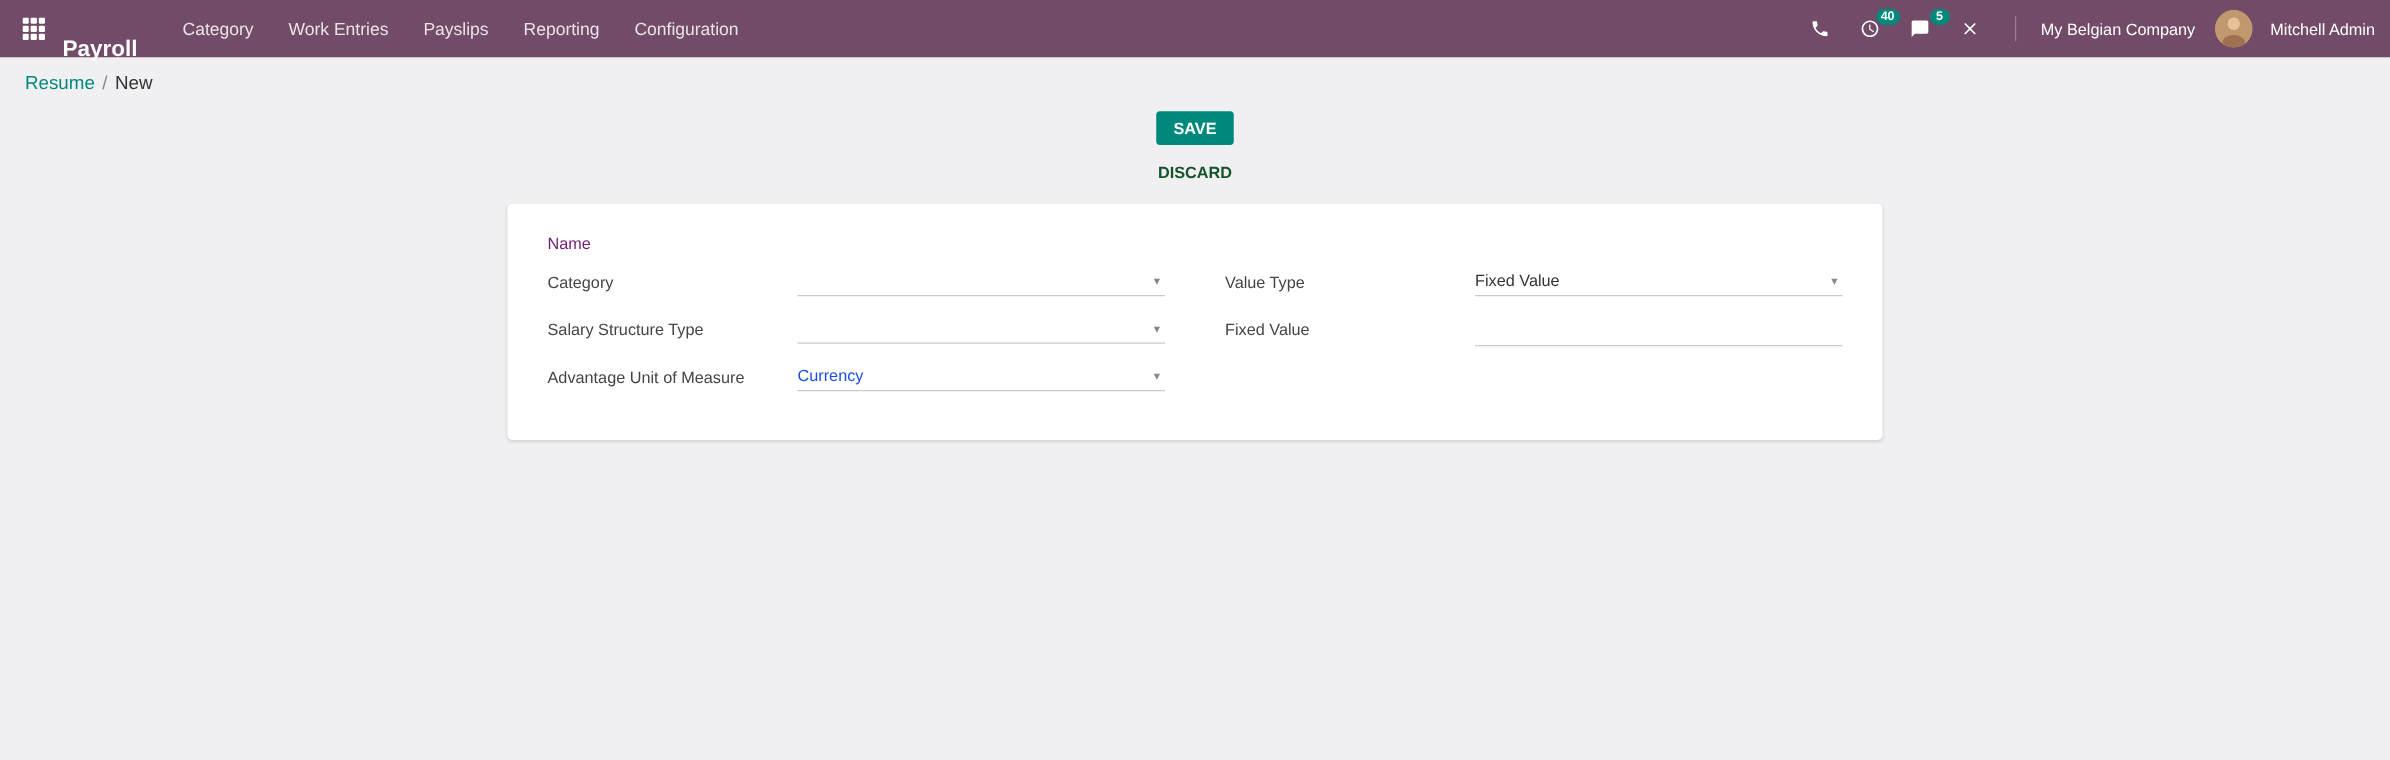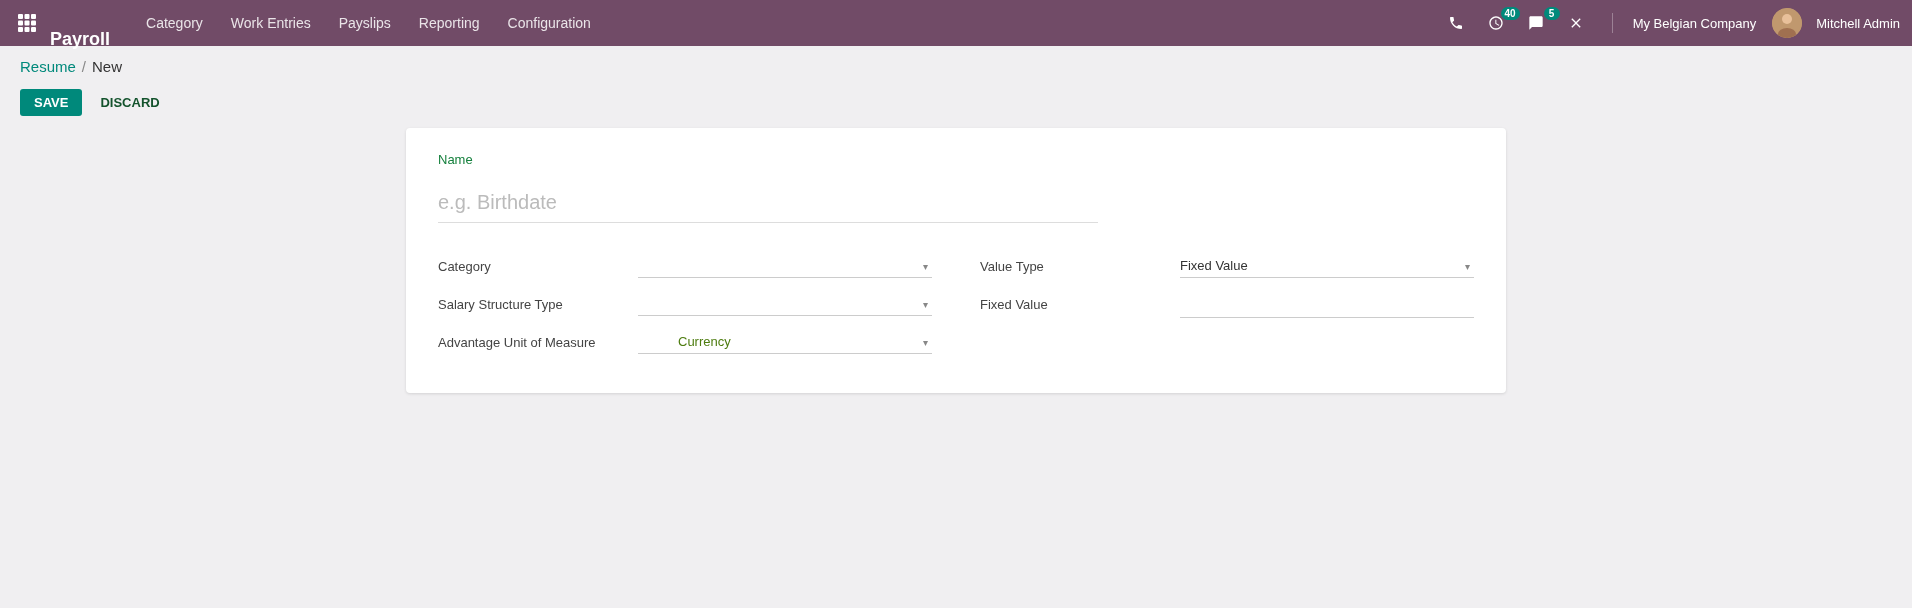--- a/index.html
+++ b/index.html
@@ -67,21 +67,21 @@
       padding: 12px 20px 6px 20px;
       display: flex; align-items: center; gap: 6px;
     }
     .breadcrumb-item { color: #00897b; font-size: 15px; cursor: pointer; }
     .breadcrumb-sep { color: #888; font-size: 15px; }
     .breadcrumb-current { color: #333; font-size: 15px; font-weight: 500; }
 
     
     .toolbar {
       padding: 8px 20px 12px 20px;
-      display: flex; gap: 8px; align-items: center;
+      display: flex; gap: 8px; align-items: center; flex-direction: column;
     }
     .btn-save {
       background: #00897b; color: white;
       border: none; border-radius: 3px;
       padding: 6px 14px; font-size: 13px; font-weight: 600;
       cursor: pointer;
     }
     .btn-discard {
       background: transparent; color: #14532d;
       border: none; border-radius: 3px;
@@ -97,21 +97,21 @@
       background: white;
       border-radius: 4px;
       box-shadow: 0 1px 3px rgba(0,0,0,0.12);
       max-width: 1100px;
       margin: 0 auto;
       padding: 24px 32px 32px 32px;
     }
 
     
     .field-name-label {
-      font-size: 13px; color: #15803d; margin-bottom: 20px;
+      font-size: 13px; color: #701a75; margin-bottom: 4px;
     }
     .field-name-input {
       width: 100%; max-width: 660px;
       border: none; border-bottom: 1px solid #ddd;
       padding: 4px 0 8px 0;
       font-size: 20px; color: #bbb;
       outline: none; background: transparent;
       margin-bottom: 24px;
     }
     .field-name-input::placeholder { color: #bbb; }
@@ -231,21 +231,20 @@
 <div class="toolbar">
   <button class="btn-save">SAVE</button>
   <button class="btn-discard">DISCARD</button>
 </div>
 
 <div class="main-content">
   <div class="form-card">
 
     
     <div class="field-name-label">Name</div>
-    <input class="field-name-input" type="text" placeholder="e.g. Birthdate" style="">
 
     
     <div class="form-grid">
 
       <div class="form-section">
 
         <div class="form-row">
           <div class="form-label">Category</div>
           <div class="form-field">
             <div class="field-with-arrow">
@@ -263,21 +262,21 @@
               <span class="field-arrow">▾</span>
             </div>
           </div>
         </div>
 
 
         <div class="form-row">
           <div class="form-label">Advantage Unit of Measure</div>
           <div class="form-field">
             <div class="field-with-arrow">
-              <input type="text" value="Currency" style="width: 100%; border: none; outline: none; background: transparent; font-size: 13px; padding: 4px 20px 4px 0px; color: #4d7c0f; margin-left: 40px;">
+              <input type="text" value="Currency" style="width: 100%; border: none; outline: none; background: transparent; font-size: 13px; padding: 4px 20px 4px 0px; color: #1d4ed8;">
               <span class="field-arrow">▾</span>
             </div>
           </div>
         </div>
 
       </div>
 
       <div class="form-section">
 
         <div class="form-row">

